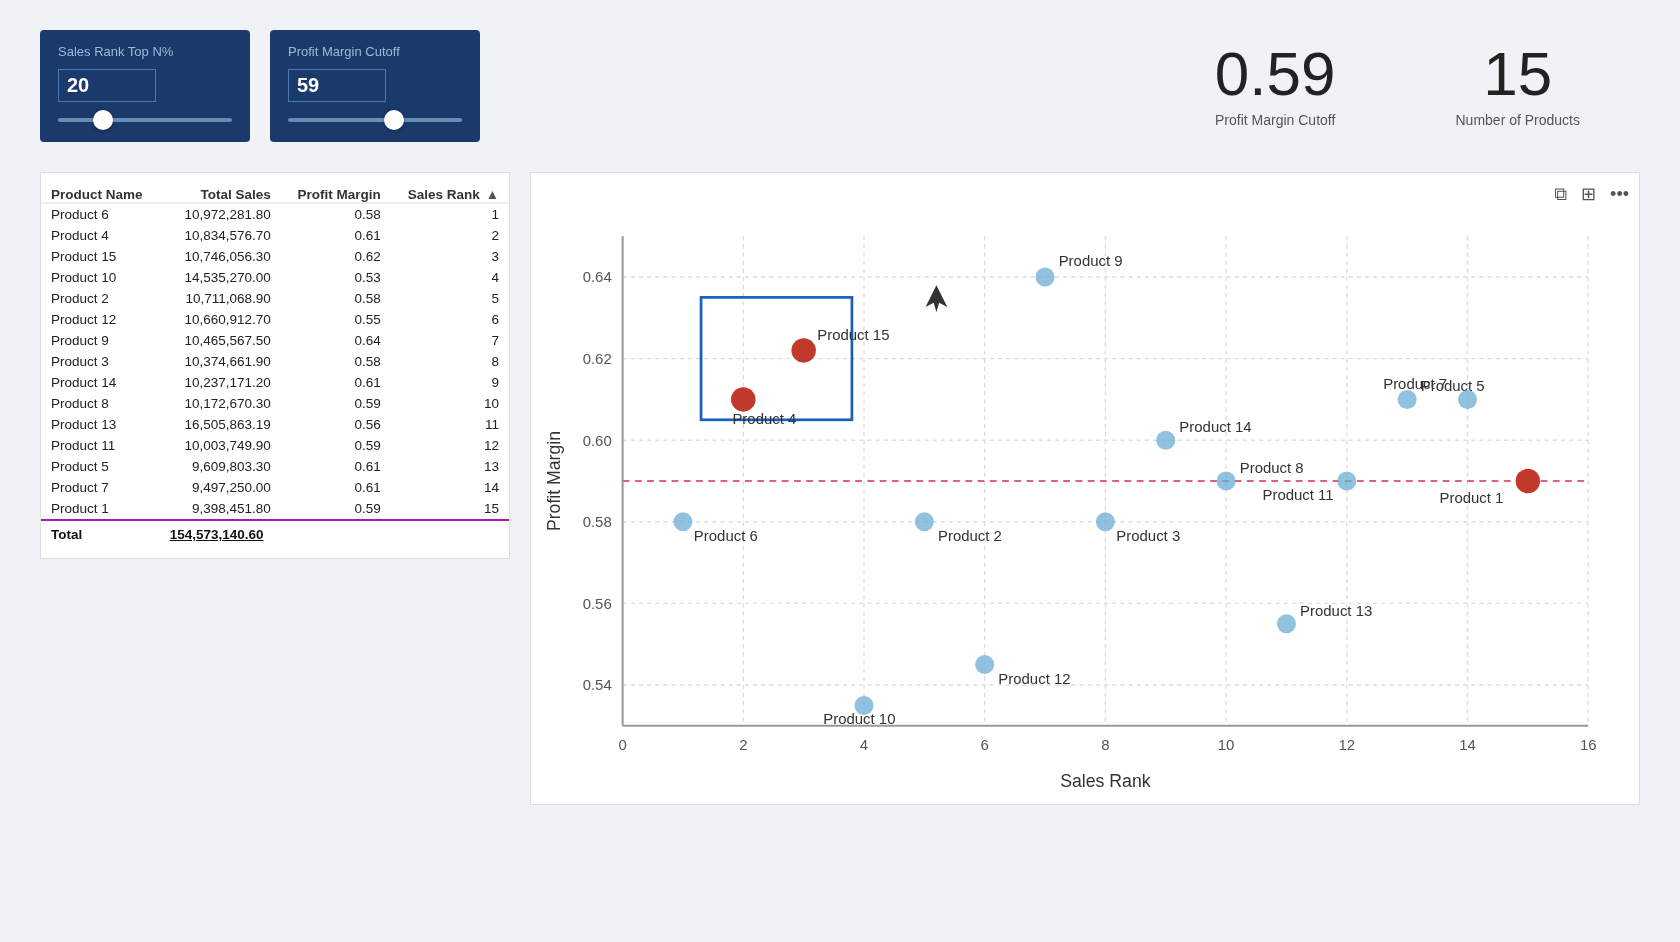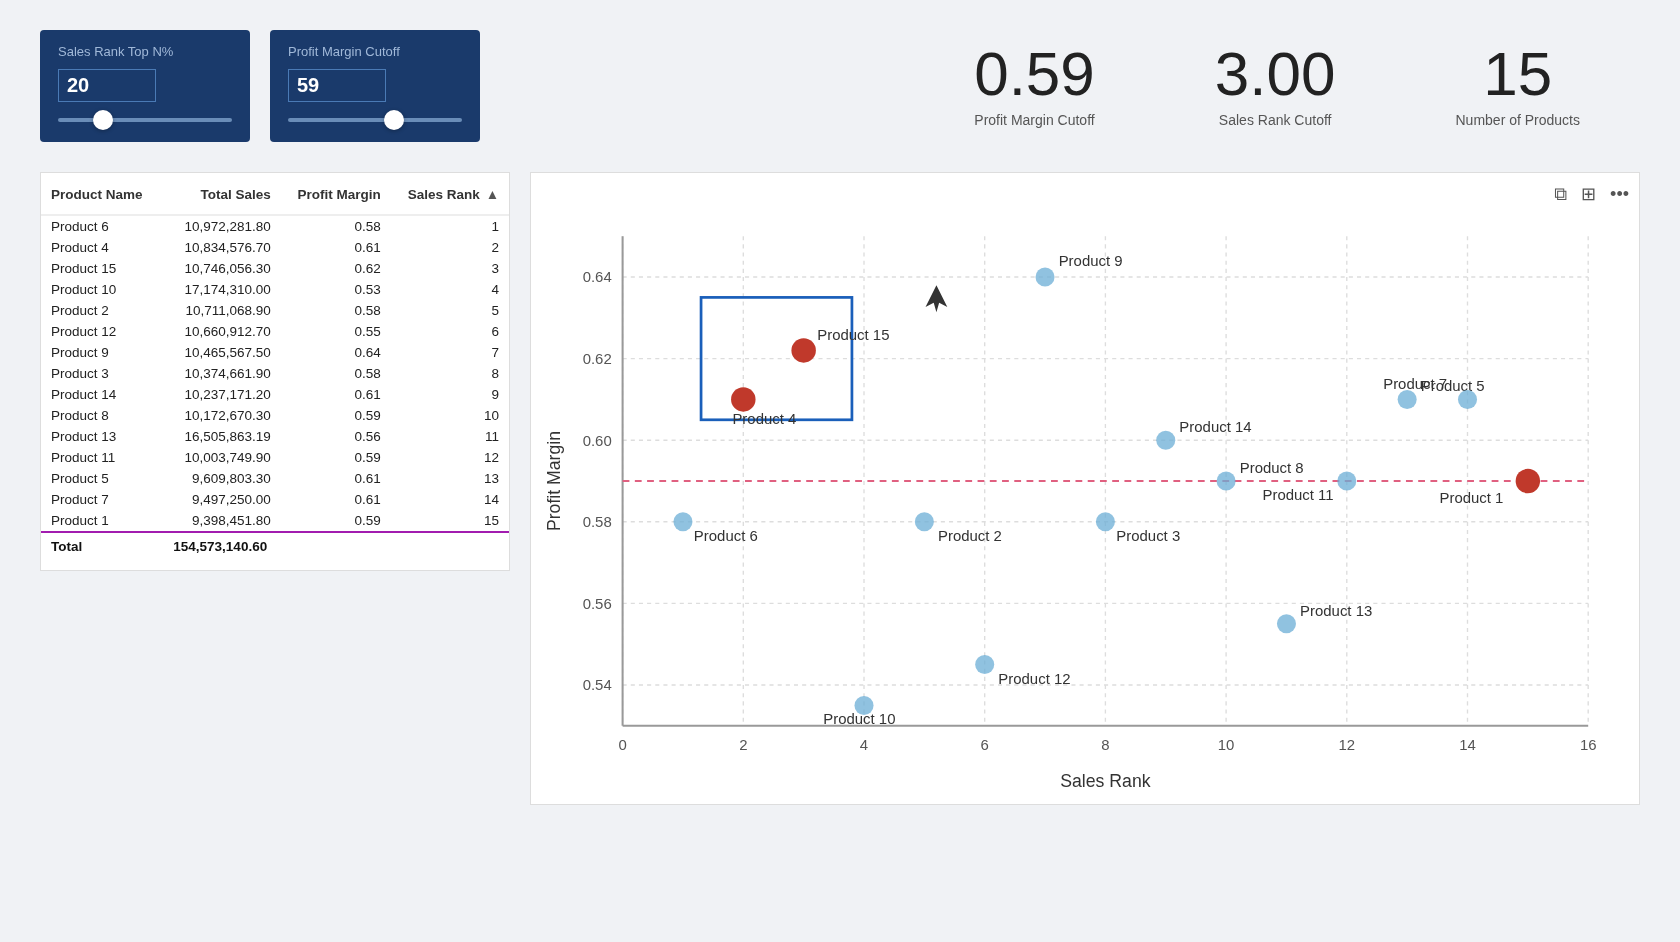--- a/index.html
+++ b/index.html
@@ -100,21 +100,21 @@
       flex-shrink: 0;
     }
     .data-table {
       width: 100%;
       border-collapse: collapse;
       font-size: 13.5px;
     }
     .data-table thead tr th {
       color: #333;
       font-weight: 600;
-      padding: 4px 10px 12px 10px;
+      padding: 4px 10px 0 10px;
       text-align: left;
       border-bottom: 2px solid #eee;
     }
     .data-table thead tr th:nth-child(2),
     .data-table thead tr th:nth-child(3),
     .data-table thead tr th:nth-child(4) {
       text-align: right;
     }
     .data-table tbody tr td {
       padding: 3px 10px;
@@ -125,21 +125,22 @@
     .data-table tbody tr td:nth-child(4) {
       text-align: right;
     }
     .data-table tfoot tr td {
       padding: 6px 10px;
       font-weight: 700;
       border-top: 2px solid #a21caf;
       color: #111;
     }
     .data-table tfoot tr td:nth-child(2) {
-      text-align: center;
+      text-align: left;
+      text-decoration: underline;
     }
     
     .sort-arrow {
       display: inline-block;
       margin-left: 2px;
       color: #555;
     }
     
     .content-row {
       display: flex;
@@ -210,24 +211,20 @@
       <input class="value-input" type="text" value="59" style="">
       <div class="slider-track">
         <div class="slider-thumb" style="left: 55%;"></div>
       </div>
     </div>
 
     <div class="kpi-section">
       <div class="kpi-card">
         <div class="kpi-value">0.59</div>
         <div class="kpi-label">Profit Margin Cutoff</div>
-      </div>
-      <div class="kpi-card">
-        <div class="kpi-value">3.00</div>
-        <div class="kpi-label">Sales Rank Cutoff</div>
       </div>
       <div class="kpi-card">
         <div class="kpi-value">15</div>
         <div class="kpi-label">Number of Products</div>
       </div>
     </div>
   </div>
 
   <div class="content-row">
 
@@ -255,21 +252,21 @@
       <td>2</td>
     </tr>
             <tr>
       <td>Product 15</td>
       <td>10,746,056.30</td>
       <td>0.62</td>
       <td>3</td>
     </tr>
             <tr>
       <td>Product 10</td>
-      <td>17,174,310.00</td>
+      <td>14,535,270.00</td>
       <td>0.53</td>
       <td>4</td>
     </tr>
             <tr>
       <td>Product 2</td>
       <td>10,711,068.90</td>
       <td>0.58</td>
       <td>5</td>
     </tr>
             <tr>

